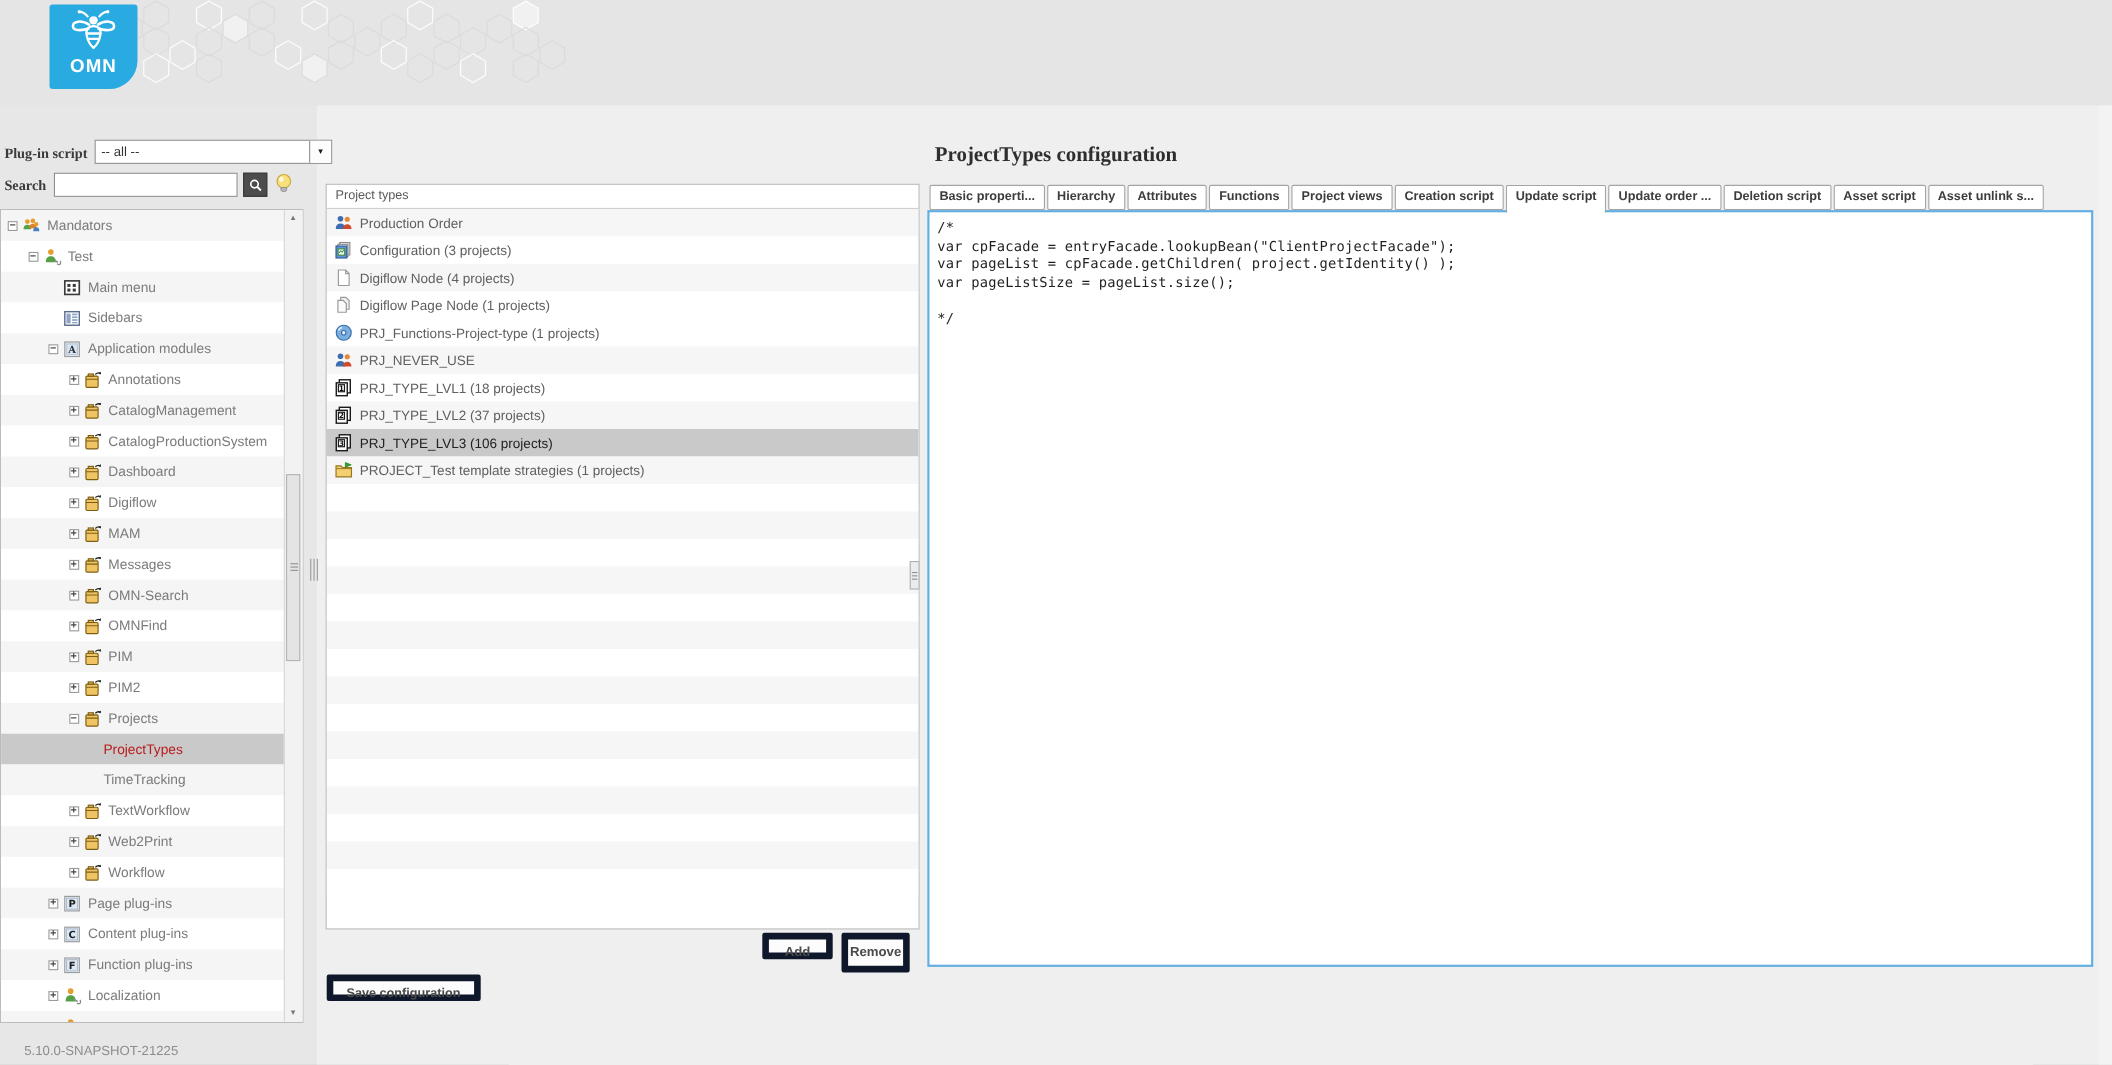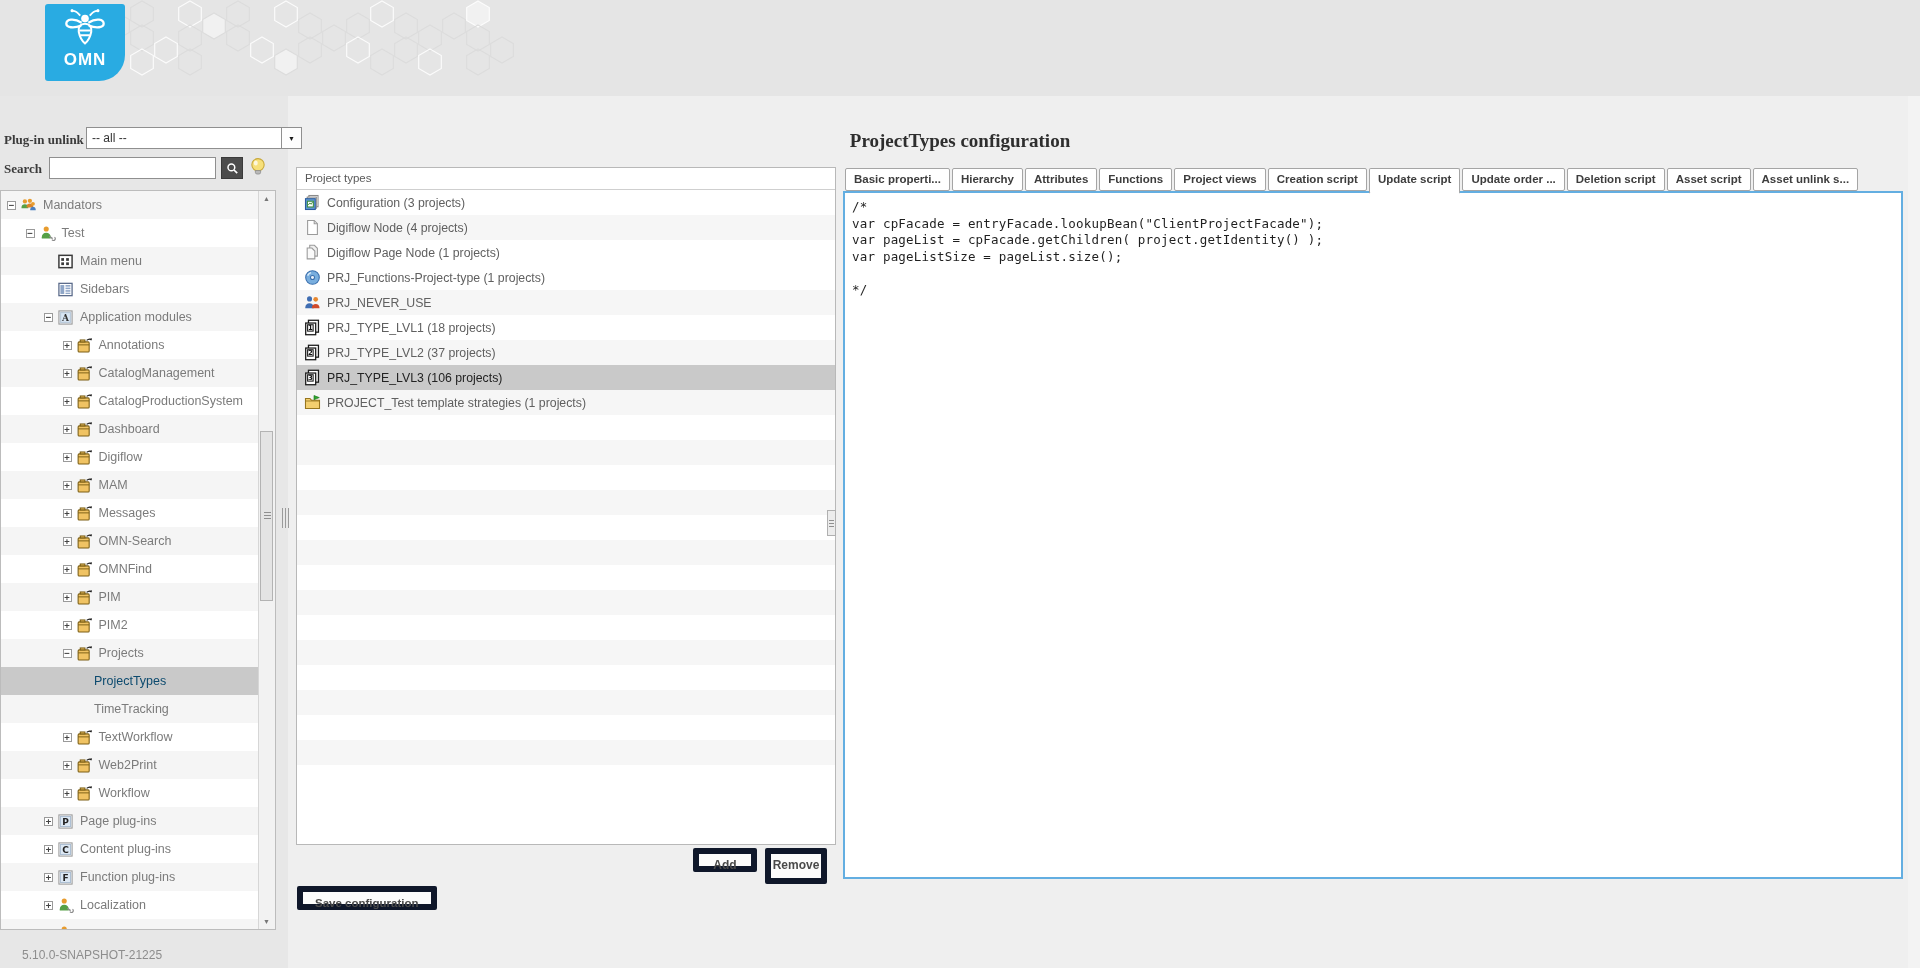--- a/index.html
+++ b/index.html
@@ -30,21 +30,21 @@
   .tree-rows{position:absolute;left:0;top:0;right:16px;bottom:0;overflow:hidden;}
   .tree-row{height:28px;display:flex;align-items:center;background:#fff;cursor:default;}
   .tree-row.alt{background:#f5f5f5;}
   .tree-row.sel{background:#c9c9c9;}
   .twisty{width:9px;height:9px;box-sizing:border-box;border:1px solid #9a9a9a;background:#fff;
           font:bold 9px/7px "DejaVu Sans Mono",monospace;color:#444;text-align:center;margin-right:4px;flex:none;}
   .twisty.hid{visibility:hidden;}
   .icon{width:17px;height:17px;margin-right:6px;flex:none;display:inline-block;}
   .icon svg{width:17px;height:17px;display:block;}
   .tlabel{font-size:12.5px;color:#7b7b7b;white-space:nowrap;}
-  .tree-row.sel .tlabel{color:#0c4a6e;}
+  .tree-row.sel .tlabel{color:#b91c1c;}
   .vscroll{position:absolute;right:0;top:0;width:16px;bottom:0;background:#f2f2f2;border-left:1px solid #d6d6d6;}
   .sb-arrow{position:absolute;left:0;width:15px;height:15px;text-align:center;font-size:7px;color:#777;line-height:15px;}
   .sb-thumb{position:absolute;left:1px;width:13px;background:#e4e4e4;border:1px solid #b3b3b3;box-sizing:border-box;}
   .grip-h{position:absolute;left:3px;width:7px;height:1px;background:#8f8f8f;}
   .grip-v{position:absolute;top:0;width:1px;height:20px;background:#9a9a9a;}
   
   .list-panel{left:296px;top:167px;width:540px;height:678px;background:#fff;border:1px solid #b8b8b8;box-sizing:border-box;overflow:hidden;}
   .list-header{height:21px;line-height:21px;border-bottom:1px solid #cfcfcf;font-size:11.5px;color:#5a5a5a;padding-left:8px;}
   .list-row{height:25px;display:flex;align-items:center;padding-left:7px;background:#fff;}
   .list-row.alt{background:#f6f6f6;}
@@ -124,21 +124,21 @@
         <path d="M24 17.5 C29 17.5 31.5 21 30.5 26 C29.6 30.5 27.3 35.5 24 38 C20.7 35.5 18.4 30.5 17.5 26 C16.5 21 19 17.5 24 17.5 Z" fill="none" stroke="#fff" stroke-width="2.2"></path>
         <path d="M18 24.5 h12 M19 29.5 h10" stroke="#fff" stroke-width="2.2"></path>
       </svg>
       <div class="logo-text">OMN</div>
     </div>
   </div>
 
   <div class="abs content-bg"></div>
   <div class="abs right-strip"></div>
 
-  <div class="abs fieldlabel" style="left:4px;top:132px">Plug-in unlink</div>
+  <div class="abs fieldlabel" style="left:4px;top:132px">Plug-in script</div>
   <div class="abs selectbox">
     <span class="val">-- all --</span>
     <span class="arrowbtn">▼</span>
   </div>
   <div class="abs fieldlabel" style="left:4px;top:161px">Search</div>
   <input class="abs searchinput" value="" style="">
   <div class="abs searchbtn">
     <svg viewBox="0 0 16 16" width="15" height="15">
       <circle cx="6.8" cy="6.8" r="3.6" fill="none" stroke="#fff" stroke-width="1.6"></circle>
       <path d="M9.6 9.6l3.4 3.4" stroke="#fff" stroke-width="1.8"></path>
@@ -491,20 +491,31 @@
   </div>
   <div class="abs splitter-grips">
     <div class="grip-v" style="left:2px"></div>
       <div class="grip-v" style="left:5px"></div>
       <div class="grip-v" style="left:8px"></div>
   </div>
 
   <div class="abs list-panel">
     <div class="list-header">Project types</div>
     <div id="list-rows">
+        <div class="list-row alt">
+          <span class="icon">
+            <svg viewBox="0 0 16 16">
+              <circle cx="5.2" cy="4.6" r="2.4" fill="#3f6db2"></circle>
+              <path d="M1.2 12.6c0-2.5 1.7-4 4-4s4 1.5 4 4v.8H1.2z" fill="#3f6db2"></path>
+              <circle cx="11" cy="5" r="2.2" fill="#e8872e"></circle>
+              <path d="M7.4 13c0-2.3 1.5-3.7 3.6-3.7s3.6 1.4 3.6 3.7v.4H7.4z" fill="#d14a2a"></path>
+            </svg>
+          </span>
+          <span class="llabel">Production Order</span>
+        </div>
         <div class="list-row">
           <span class="icon">
             <svg viewBox="0 0 16 16">
               <rect x="4.6" y="1.4" width="8.6" height="10.6" fill="#fff" stroke="#8a8a8a"></rect>
               <rect x="3" y="2.9" width="8.6" height="10.6" fill="#fff" stroke="#8a8a8a"></rect>
               <rect x="1.4" y="4.4" width="9.2" height="10.2" fill="#5f97d2" stroke="#2d5d9d"></rect>
               <rect x="3.2" y="6.8" width="5.6" height="5.4" fill="#fff" stroke="#3f8f3f"></rect>
               <path d="M4 10.4l1.5-2 1.2 1.3 1.4-2.2" fill="none" stroke="#3f8f3f" stroke-width=".9"></path>
             </svg>
           </span>

